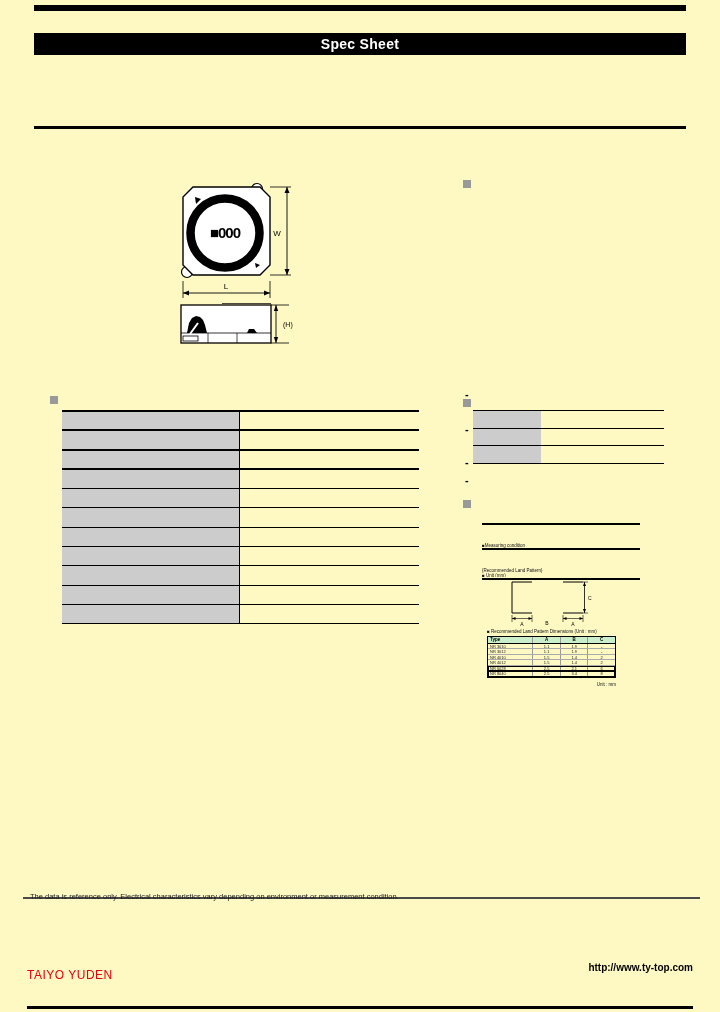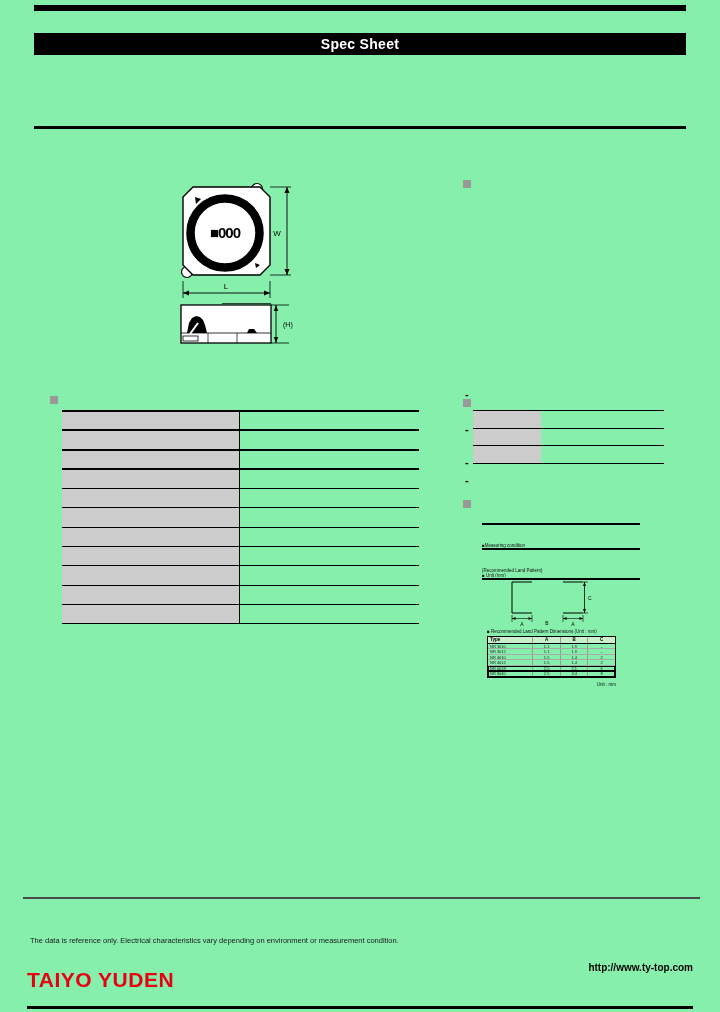--- a/index.html
+++ b/index.html
@@ -1,16 +1,16 @@
 <!DOCTYPE html>
 <html><head>
 <meta charset="utf-8">
 <style>
   html,body{margin:0;padding:0;background:#fff;}
-  .page{position:relative;width:720px;height:1012px;background:#86efac;
+  .page{position:relative;width:720px;height:1012px;background:#fef9c3;
         font-family:"Liberation Sans",sans-serif;overflow:hidden;color:#000;}
   .abs{position:absolute;}
 
   
   .top-rule{left:34px;top:5px;width:652px;height:6px;background:#000;}
   .title-banner{left:34px;top:33px;width:652px;height:22px;background:#000;
                 display:flex;align-items:center;justify-content:center;}
   .title-banner span{color:#fff;font-size:14px;font-weight:bold;letter-spacing:.3px;}
   .header-divider{left:34px;top:126px;width:652px;height:3px;background:#000;}
 
@@ -58,22 +58,22 @@
   .lp-row{display:flex;height:5.5px;box-sizing:border-box;border-bottom:1px solid #aaa;}
   .lp-row:last-child{border-bottom:none;}
   .lp-row.boxed{outline:1px solid #000;outline-offset:-1px;}
   .lp-row div{font-size:4px;line-height:5px;text-align:center;box-sizing:border-box;color:#222;}
   .lp-col-type{width:45px;text-align:left !important;padding-left:2px;}
   .lp-col{width:28px;border-left:1px solid #999;}
   .lp-footnote{left:487px;top:682px;width:129px;text-align:right;font-size:4.5px;color:#111;}
 
   
   .footer-divider{left:23px;top:897px;width:677px;height:2px;background:#4a4a4a;}
-  .disclaimer{left:30px;top:936px;width:640px;font-size:7.5px;line-height:10px;color:#1a1a1a;}
-  .logo{left:27px;top:968px;font-size:21px;font-weight:bold;letter-spacing:.5px;color:#e60012;}
+  .disclaimer{left:30px;top:892px;width:640px;font-size:7.5px;line-height:10px;color:#1a1a1a;}
+  .logo{left:27px;top:968px;font-size:12px;font-weight:normal;letter-spacing:.5px;color:#e60012;}
   .site-url{left:420px;top:962px;width:273px;text-align:right;font-size:10px;font-weight:bold;color:#000;
             text-decoration:none;}
   .bottom-rule{left:27px;top:1006px;width:666px;height:2.5px;background:#000;}
 
   svg text{font-family:"Liberation Sans",sans-serif;}
 </style>
 </head>
 <body>
 
 <div class="page">

